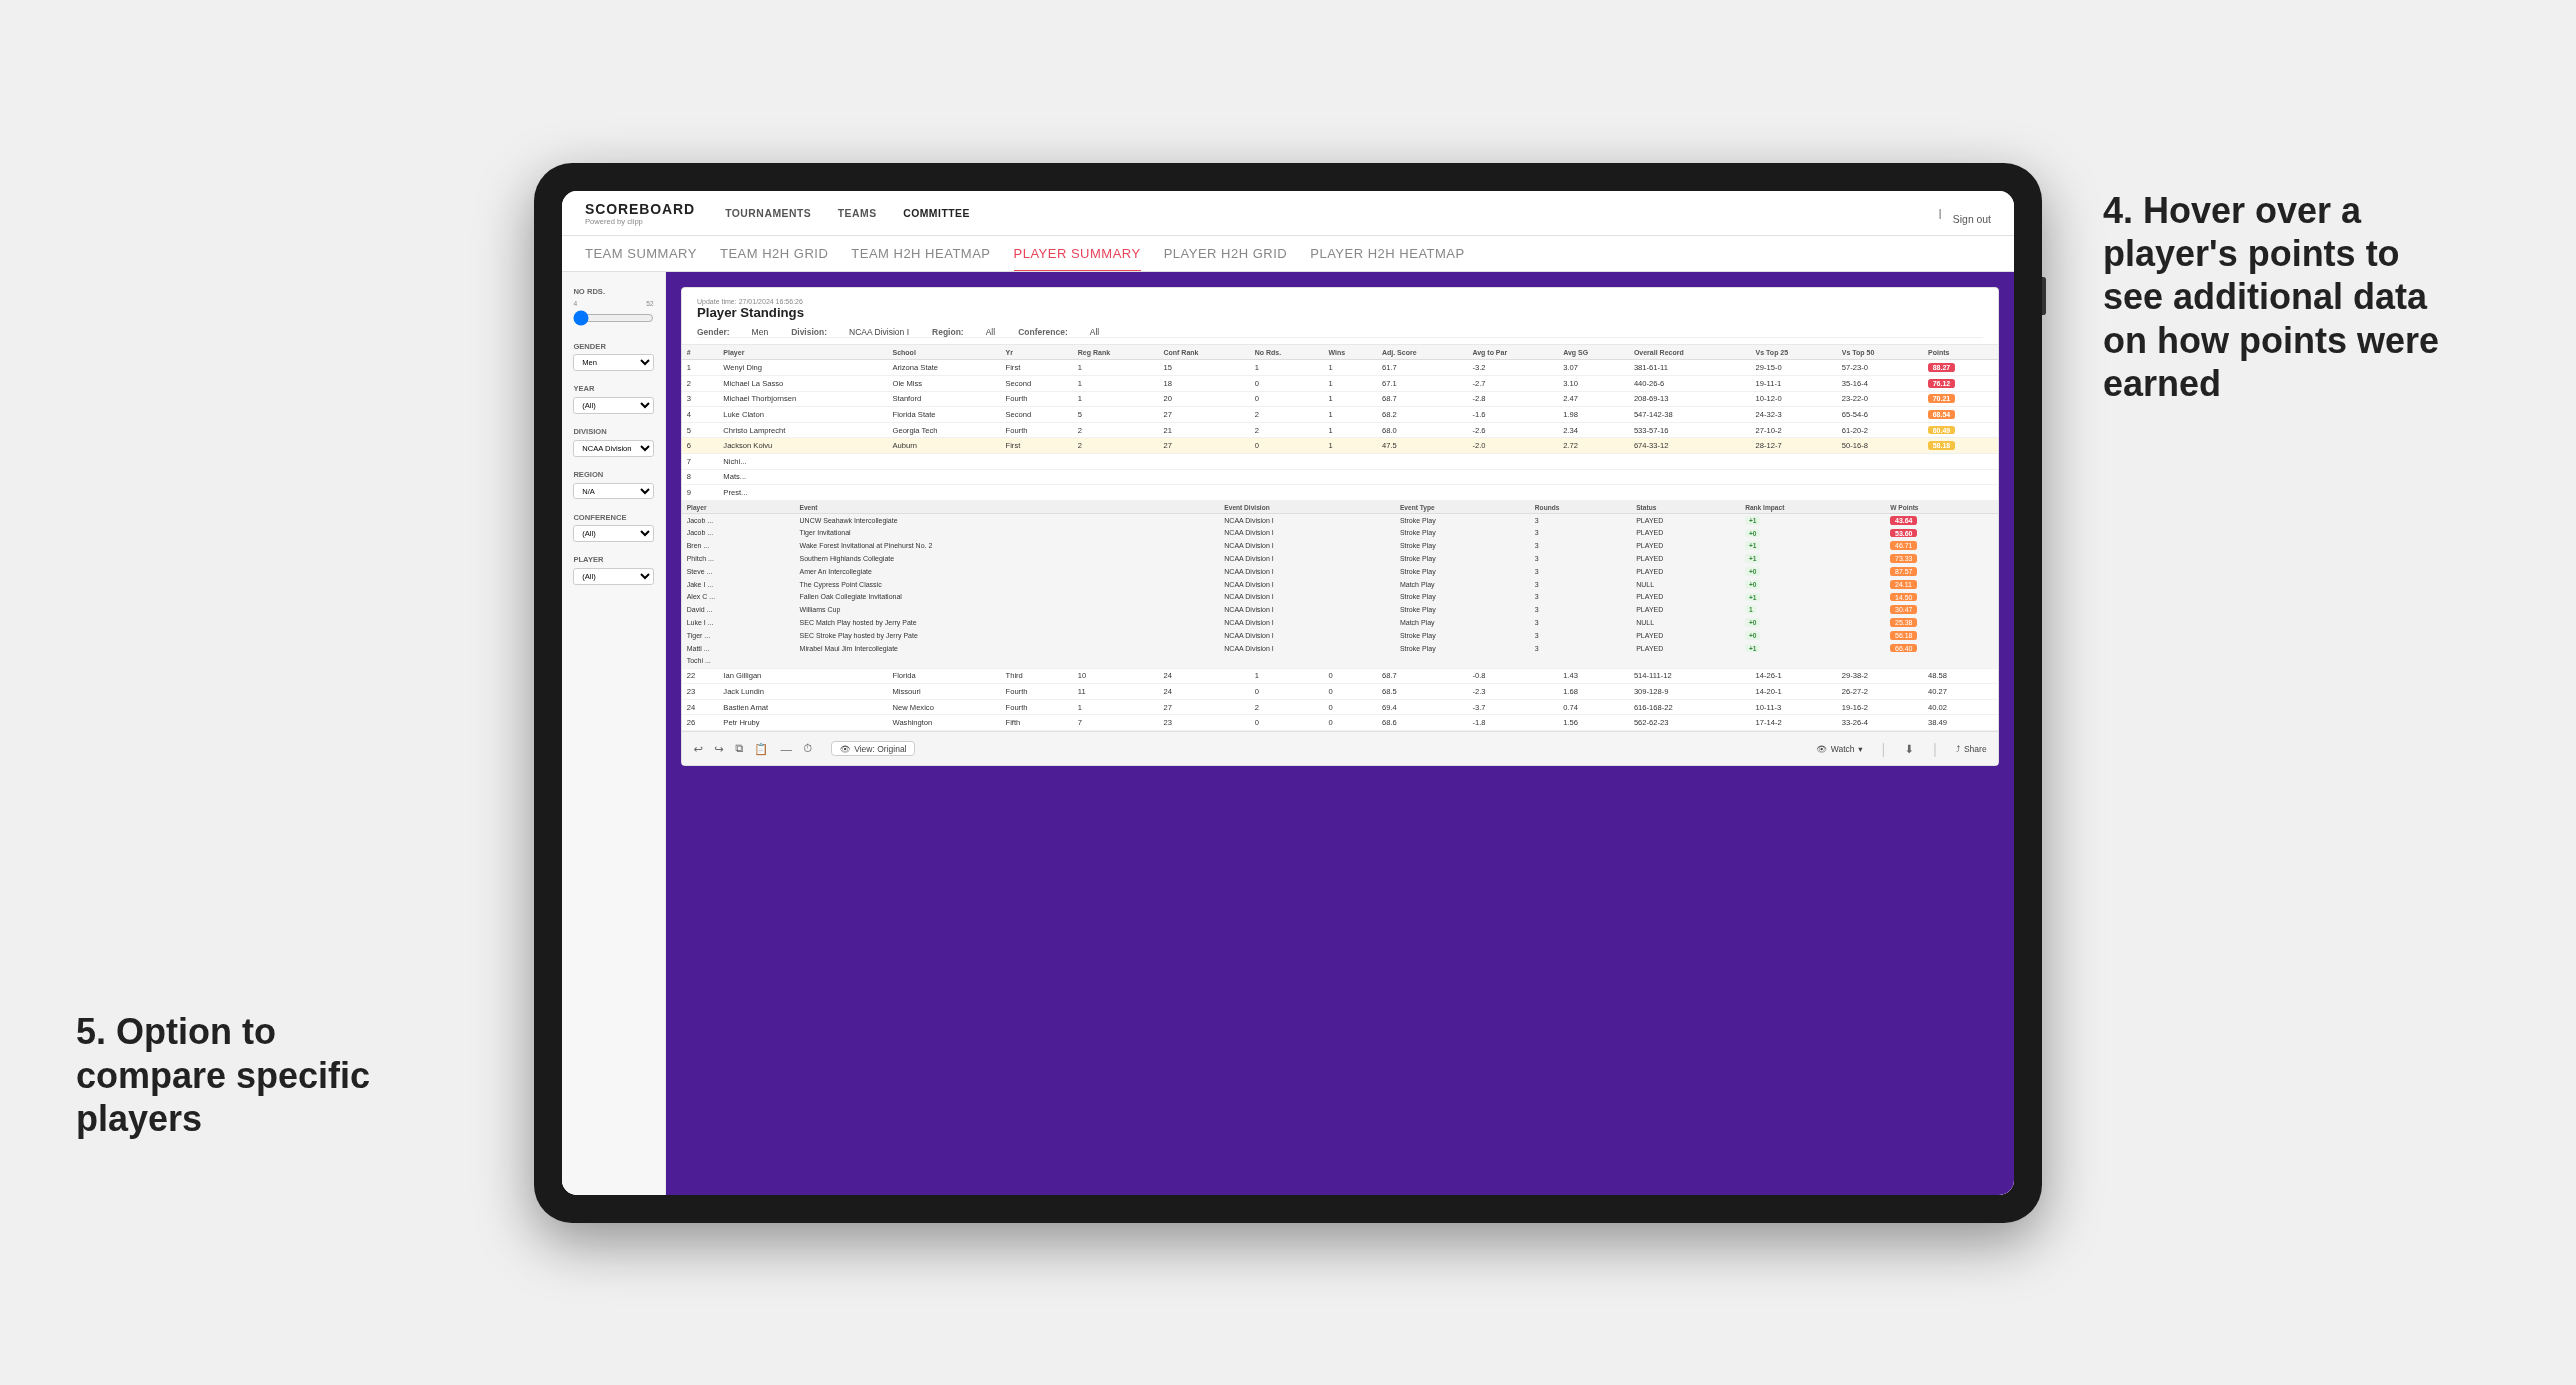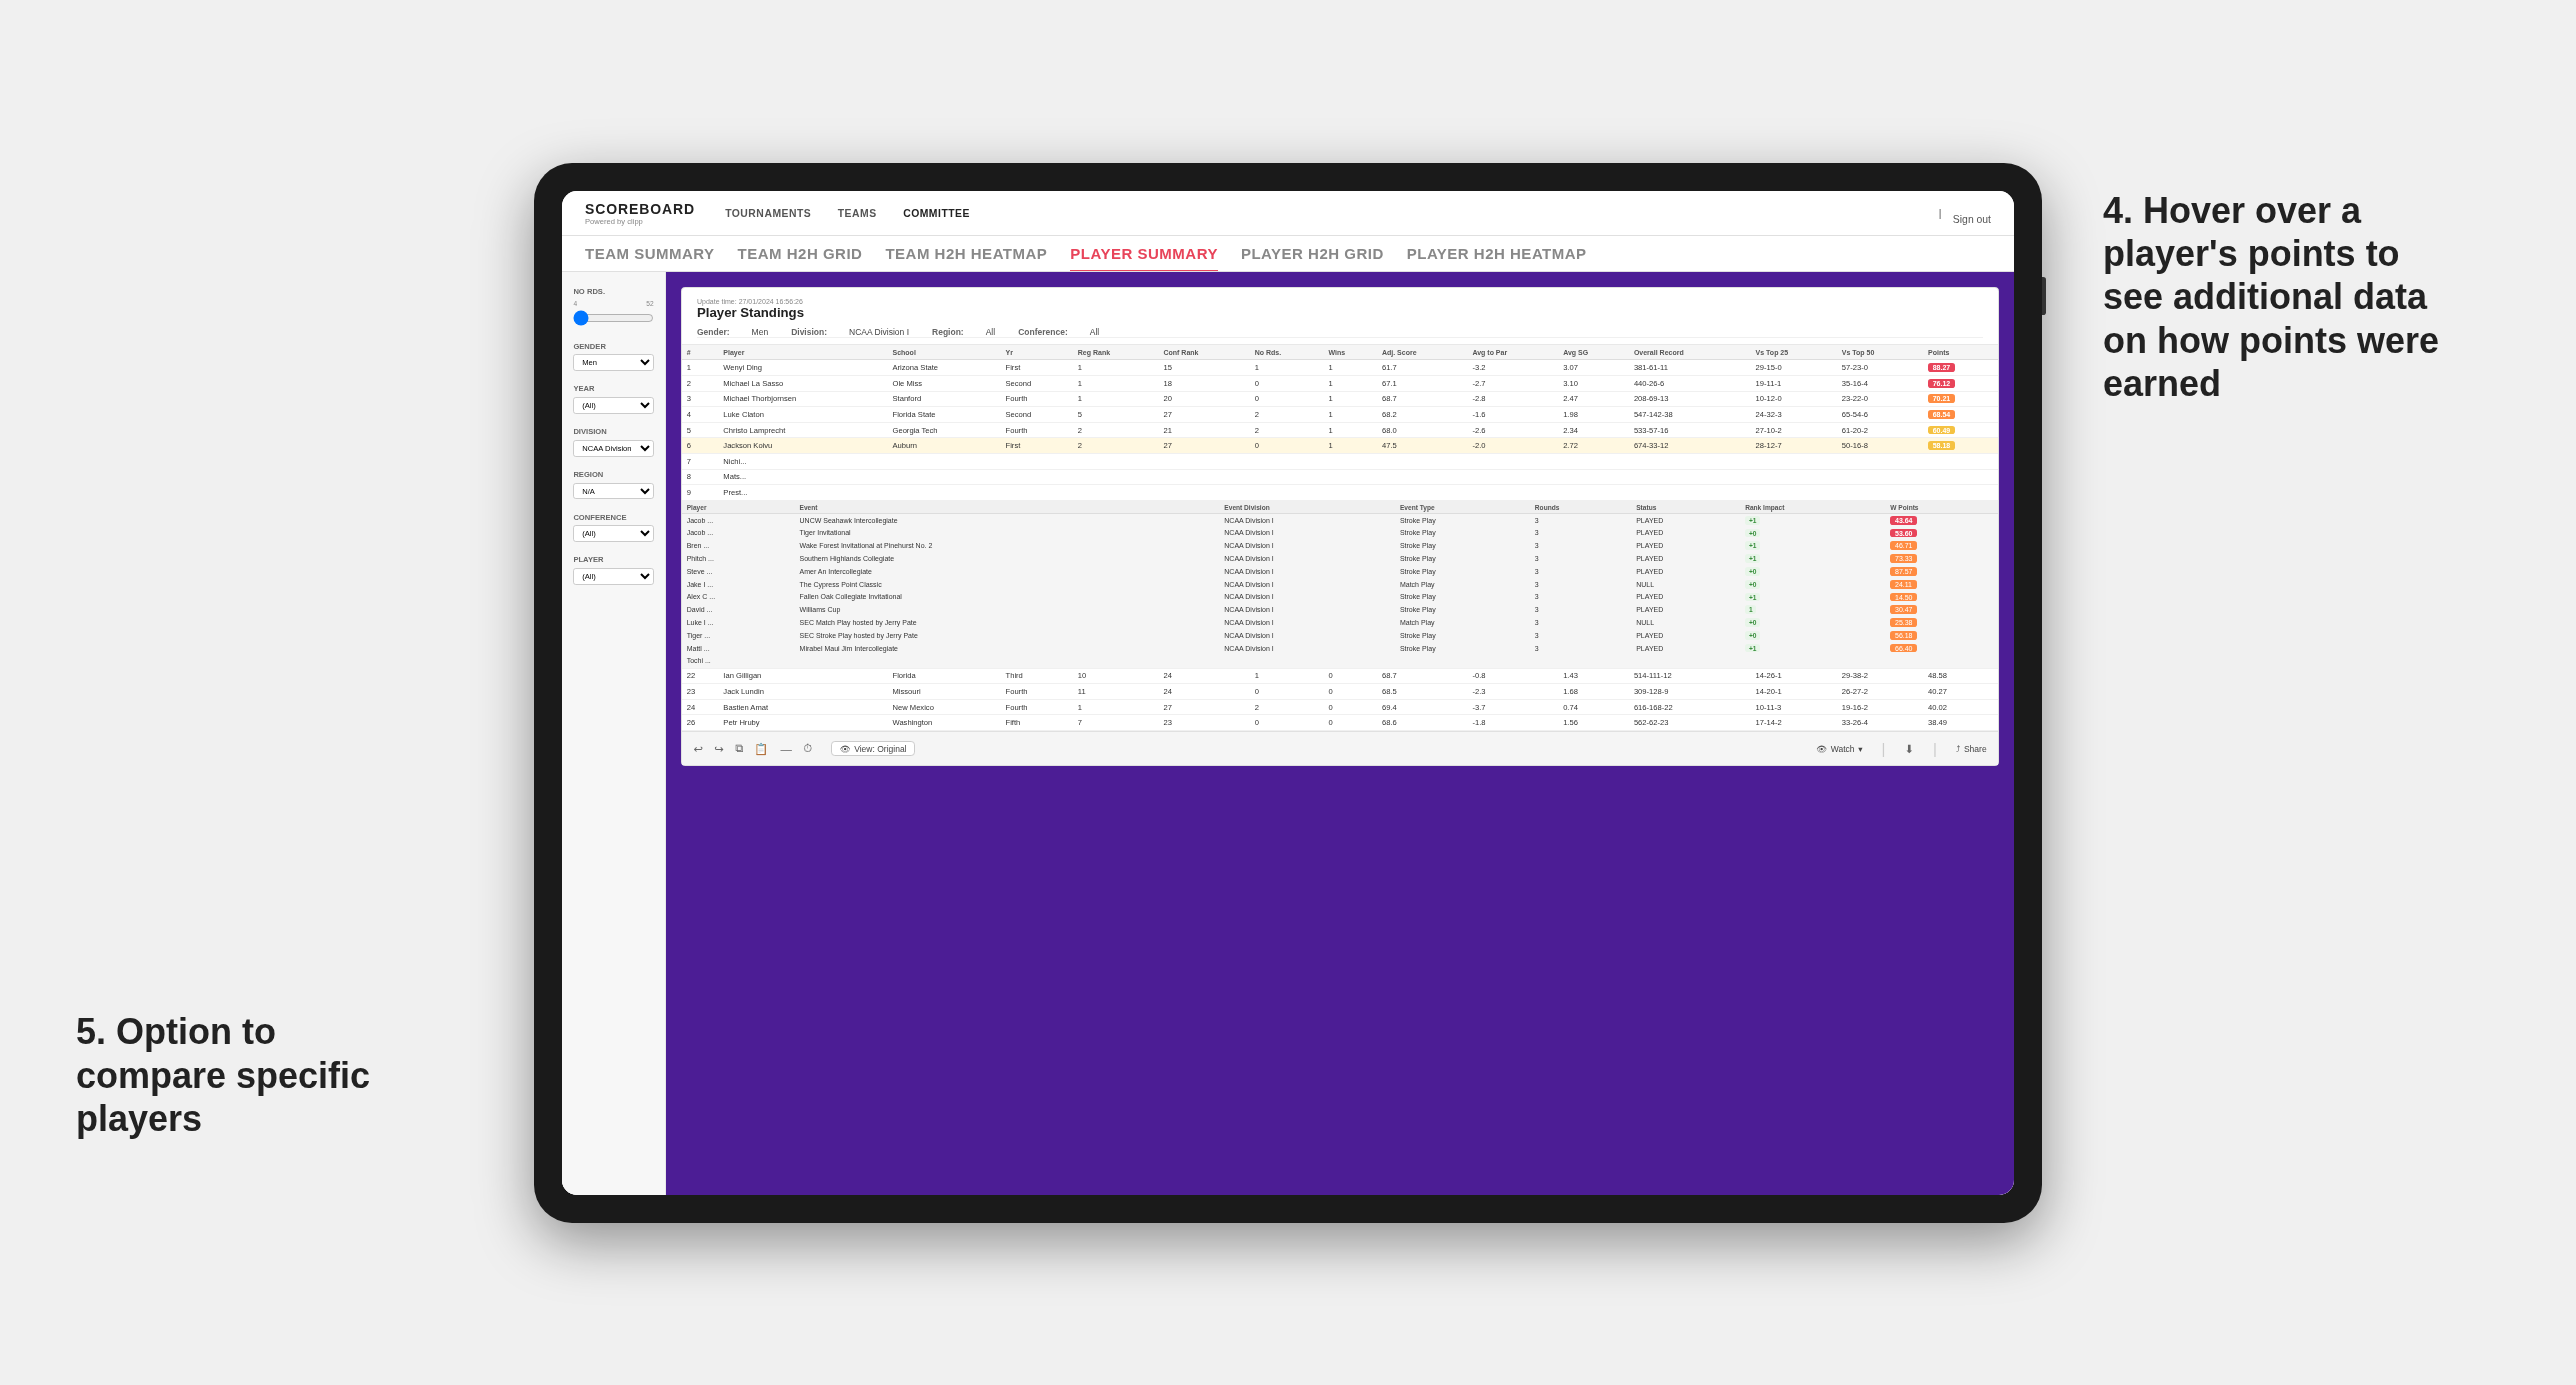--- a/index.html
+++ b/index.html
@@ -88,22 +88,22 @@
       background: #fff;
       border-bottom: 0.9px solid #e0e0e0;
       padding: 0 23px;
       display: flex;
       align-items: center;
       height: 36px;
       flex-shrink: 0;
       gap: 23px;
     }
     .sub-nav-link {
-      font-size: 15px;
-      font-weight: 700;
+      font-size: 13px;
+      font-weight: 400;
       color: #888;
       cursor: pointer;
       text-transform: uppercase;
       letter-spacing: 0.5px;
       height: 100%;
       display: flex;
       align-items: center;
       border-bottom: 1.9px solid transparent;
     }
     .sub-nav-link.active {

